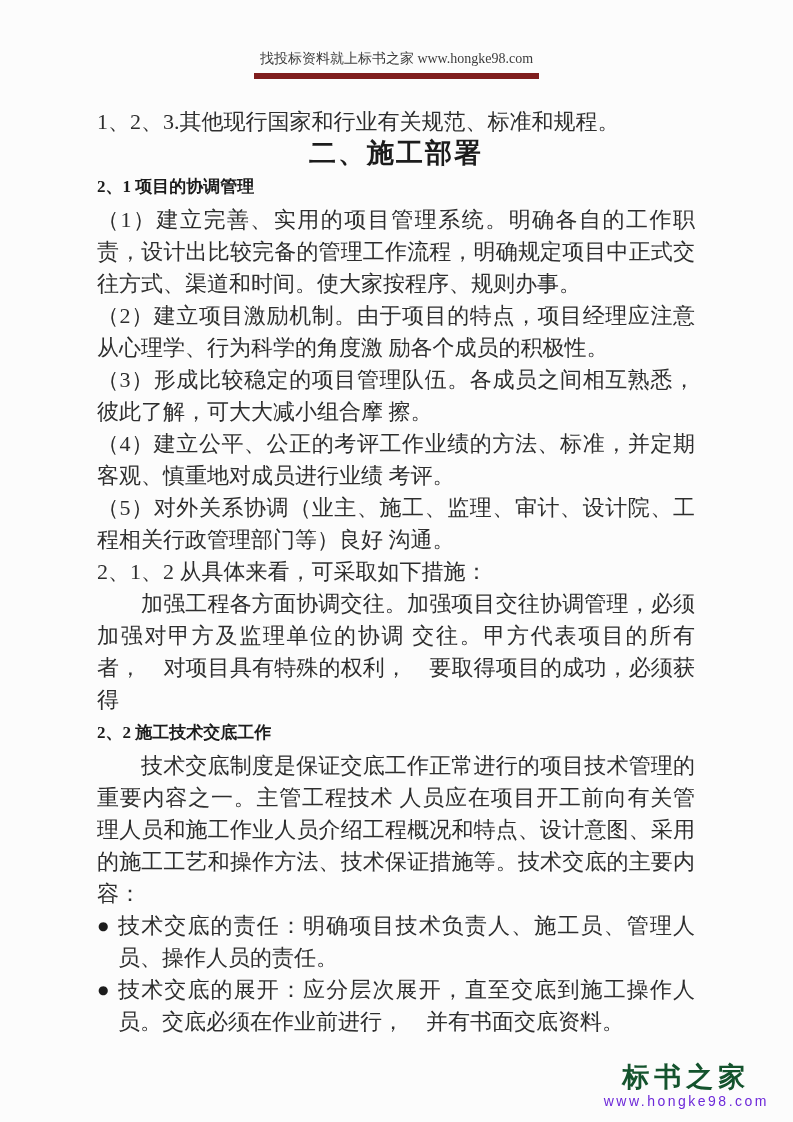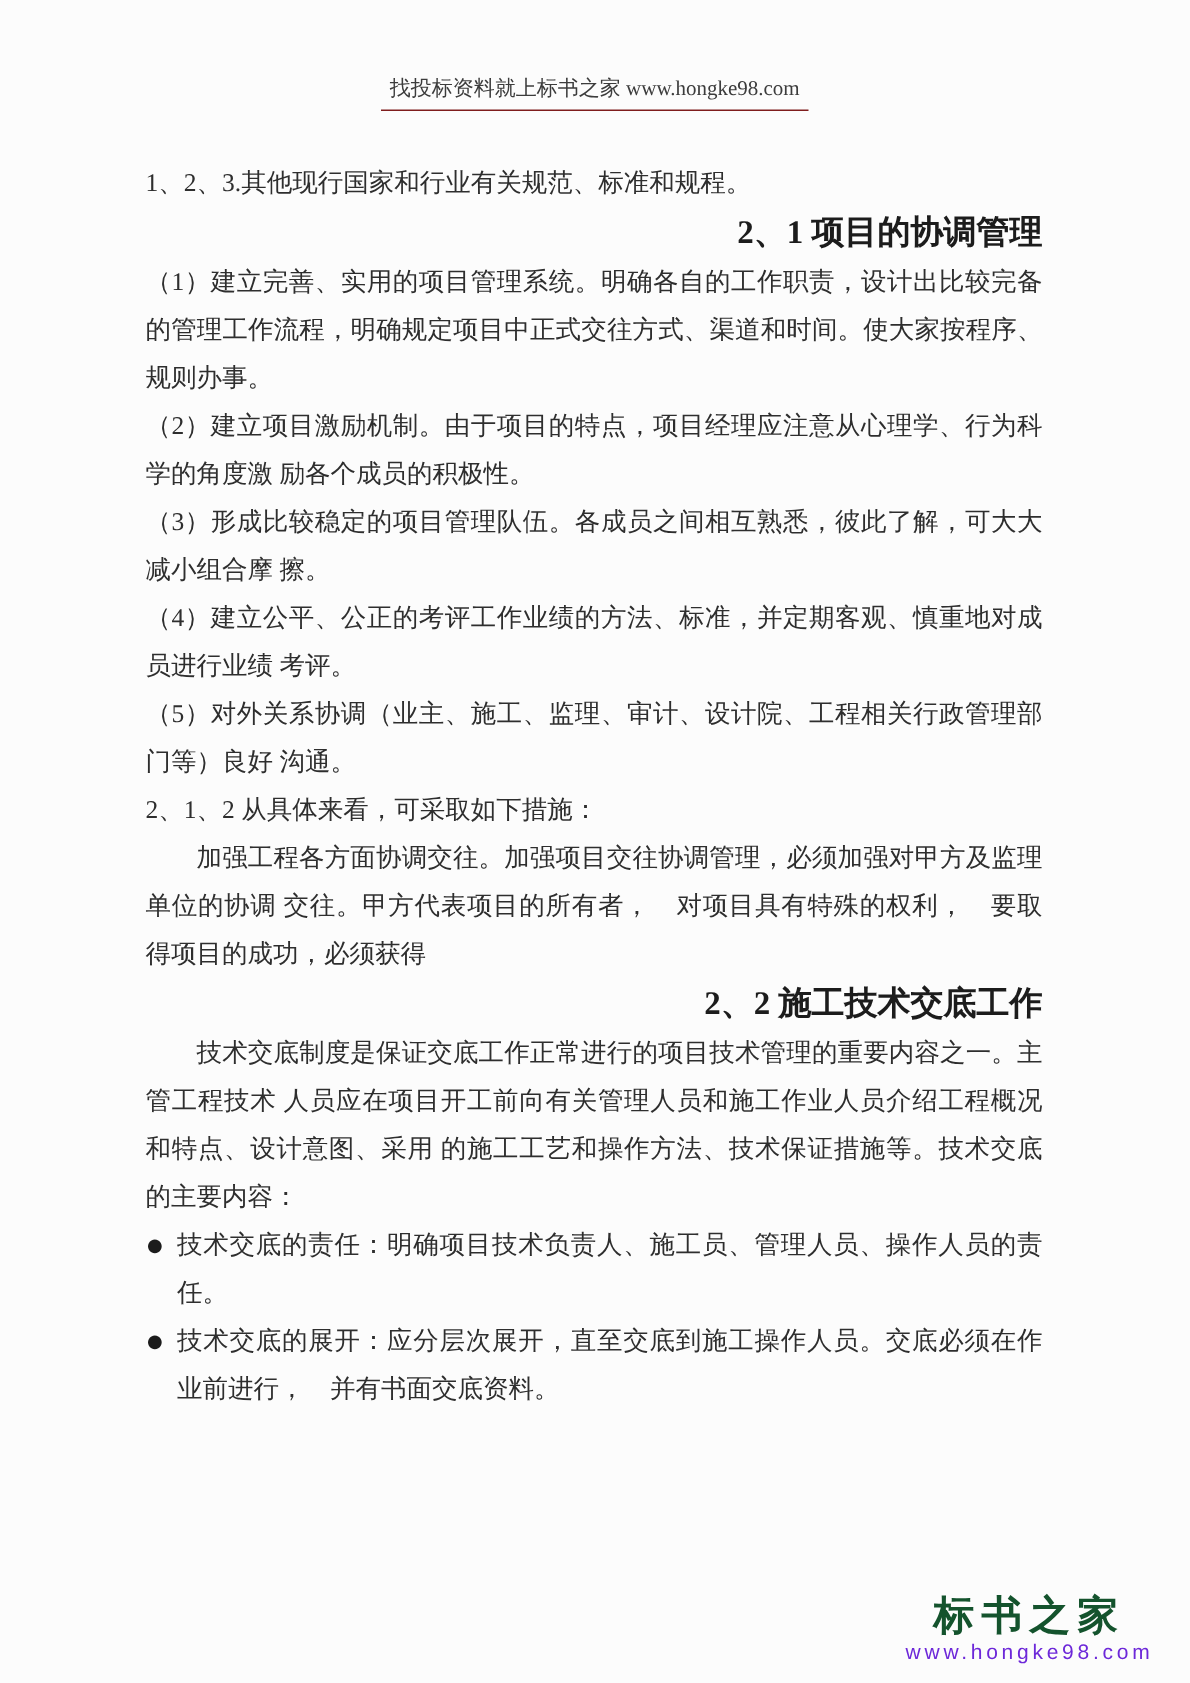--- a/index.html
+++ b/index.html
@@ -21,54 +21,54 @@
     top: 50px;
     left: 0;
     width: 100%;
     text-align: center;
     font-size: 14px;
     color: #3c3c3c;
   }
   .doc-header .hdr-inner {
     display: inline-block;
     padding: 0 6px 5px 6px;
-    border-bottom: 1px solid #7f1d1d;
+    border-bottom: 6px solid #7f1d1d;
   }
   .doc-body {
     position: absolute;
     top: 106px;
     left: 97px;
     width: 598px;
   }
   .doc-p {
     margin: 0;
-    font-size: 17px;
+    font-size: 22px;
     line-height: 32px;
     text-align: justify;
     color: #2e2e2e;
     word-break: break-all;
   }
   .doc-p.indent {
     text-indent: 2em;
   }
   .doc-title {
     margin: -2px 0 0 0;
     font-size: 27px;
     line-height: 34px;
     font-weight: bold;
     text-align: center;
     color: #1c1c1c;
     letter-spacing: 2px;
   }
   .doc-h2 {
     margin: 0;
-    font-size: 22px;
+    font-size: 17px;
     line-height: 34px;
     font-weight: bold;
-    text-align: right;
+    text-align: left;
     color: #1c1c1c;
   }
   .doc-bullet {
     position: relative;
     margin: 0;
     padding-left: 21px;
   }
   .doc-bullet .marker {
     position: absolute;
     left: 1px;
@@ -109,20 +109,21 @@
 <body>
 
 <div class="page">
 
   <div class="doc-header">
     <span class="hdr-inner">找投标资料就上标书之家 www.hongke98.com</span>
   </div>
 
   <div class="doc-body" id="doc-body">
       <p class="doc-p">1、2、3.其他现行国家和行业有关规范、标准和规程。</p>
+      <h1 class="doc-title">二、施工部署</h1>
       <h2 class="doc-h2">2、1 项目的协调管理</h2>
       <p class="doc-p">（1）建立完善、实用的项目管理系统。明确各自的工作职责，设计出比较完备的管理工作流程，明确规定项目中正式交往方式、渠道和时间。使大家按程序、规则办事。</p>
       <p class="doc-p">（2）建立项目激励机制。由于项目的特点，项目经理应注意从心理学、行为科学的角度激 励各个成员的积极性。</p>
       <p class="doc-p">（3）形成比较稳定的项目管理队伍。各成员之间相互熟悉，彼此了解，可大大减小组合摩 擦。</p>
       <p class="doc-p">（4）建立公平、公正的考评工作业绩的方法、标准，并定期客观、慎重地对成员进行业绩 考评。</p>
       <p class="doc-p">（5）对外关系协调（业主、施工、监理、审计、设计院、工程相关行政管理部门等）良好 沟通。</p>
       <p class="doc-p">2、1、2 从具体来看，可采取如下措施：</p>
       <p class="doc-p indent">加强工程各方面协调交往。加强项目交往协调管理，必须加强对甲方及监理单位的协调 交往。甲方代表项目的所有者，　对项目具有特殊的权利，　要取得项目的成功，必须获得</p>
       <h2 class="doc-h2">2、2 施工技术交底工作</h2>
       <p class="doc-p indent">技术交底制度是保证交底工作正常进行的项目技术管理的重要内容之一。主管工程技术 人员应在项目开工前向有关管理人员和施工作业人员介绍工程概况和特点、设计意图、采用 的施工工艺和操作方法、技术保证措施等。技术交底的主要内容：</p>

